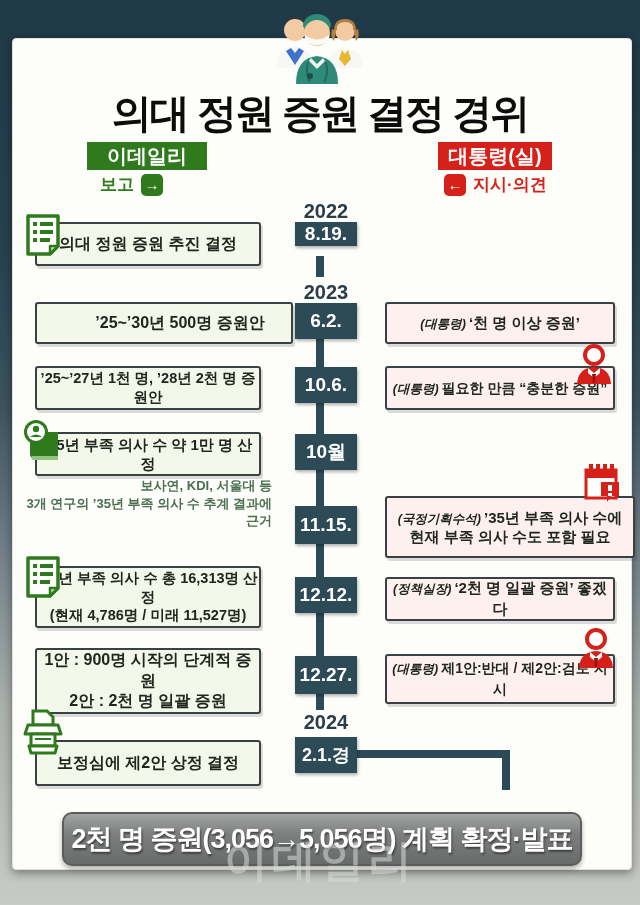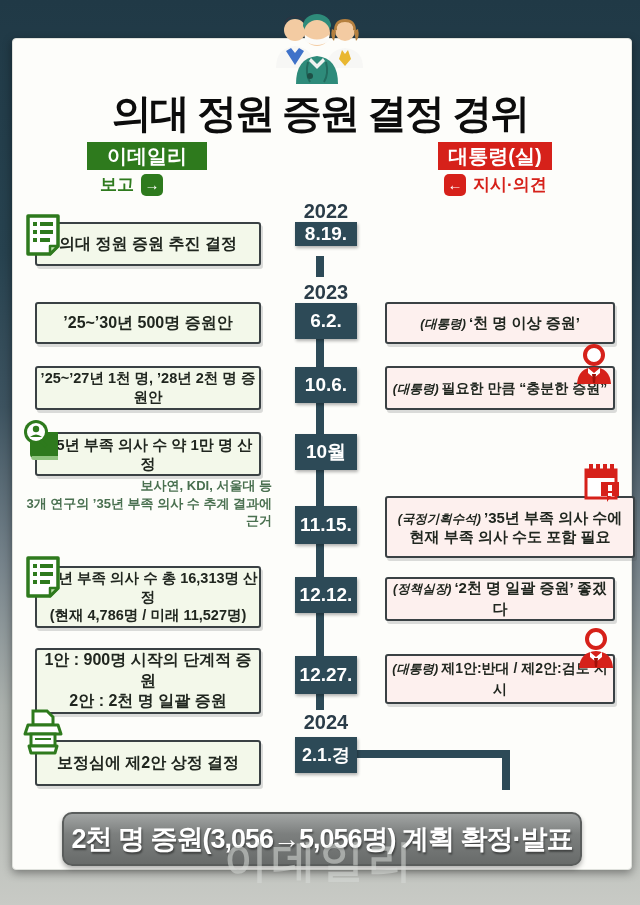--- a/index.html
+++ b/index.html
@@ -105,21 +105,21 @@
   <div class="date" style="top:303px;height:36px;">6.2.</div>
   <div class="date" style="top:367px;height:36px;">10.6.</div>
   <div class="date" style="top:434px;height:36px;">10월</div>
   <div class="date" style="top:506px;height:38px;">11.15.</div>
   <div class="date" style="top:577px;height:36px;">12.12.</div>
   <div class="date" style="top:656px;height:38px;">12.27.</div>
   <div class="date" style="top:737px;height:36px;font-size:18px;">2.1.경</div>
   <div class="date" style="left:477px;top:832px;height:26px;font-size:13px;">2.6.</div>
 
   <div class="lbox" style="top:222px;height:40px;font-size:16px;">의대 정원 증원 추진 결정</div>
-  <div class="lbox" style="top:302px;height:38px;font-size:16px;">’25~’30년 500명 증원안</div>
+  <div class="lbox" style="top:302px;height:38px;font-size:16px;padding-left:32px;">’25~’30년 500명 증원안</div>
   <div class="lbox" style="top:366px;height:40px;font-size:14.5px;">’25~’27년 1천 명, ’28년 2천 명 증원안</div>
   <div class="lbox" style="top:432px;height:40px;font-size:15px;">’35년 부족 의사 수 약 1만 명 산정</div>
   <div class="lbox" style="top:566px;height:58px;font-size:14.5px;">
     <div>’35년 부족 의사 수 총 16,313명 산정</div>
     <div>(현재 4,786명 / 미래 11,527명)</div>
   </div>
   <div class="lbox" style="top:648px;height:62px;font-size:16px;">
     <div>1안 : 900명 시작의 단계적 증원</div>
     <div>2안 : 2천 명 일괄 증원</div>
   </div>

